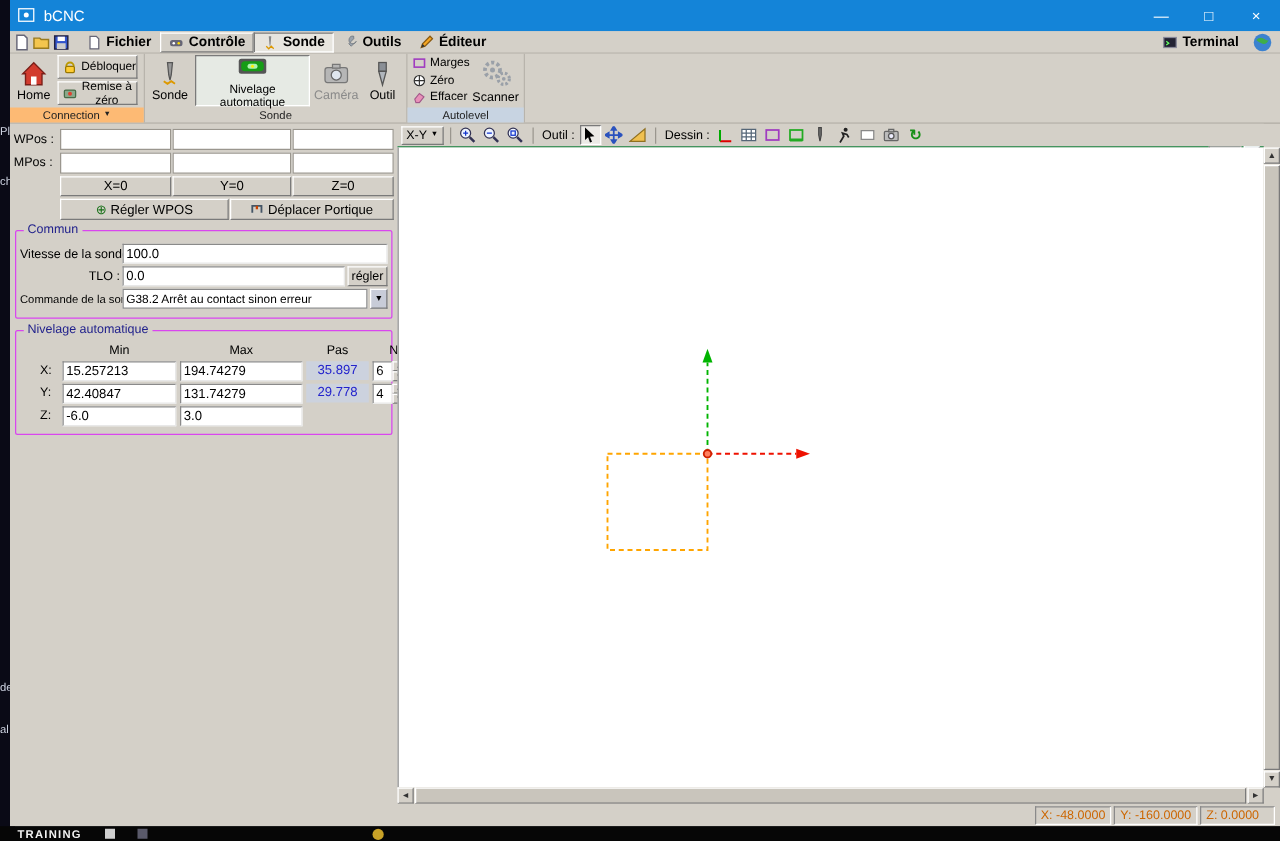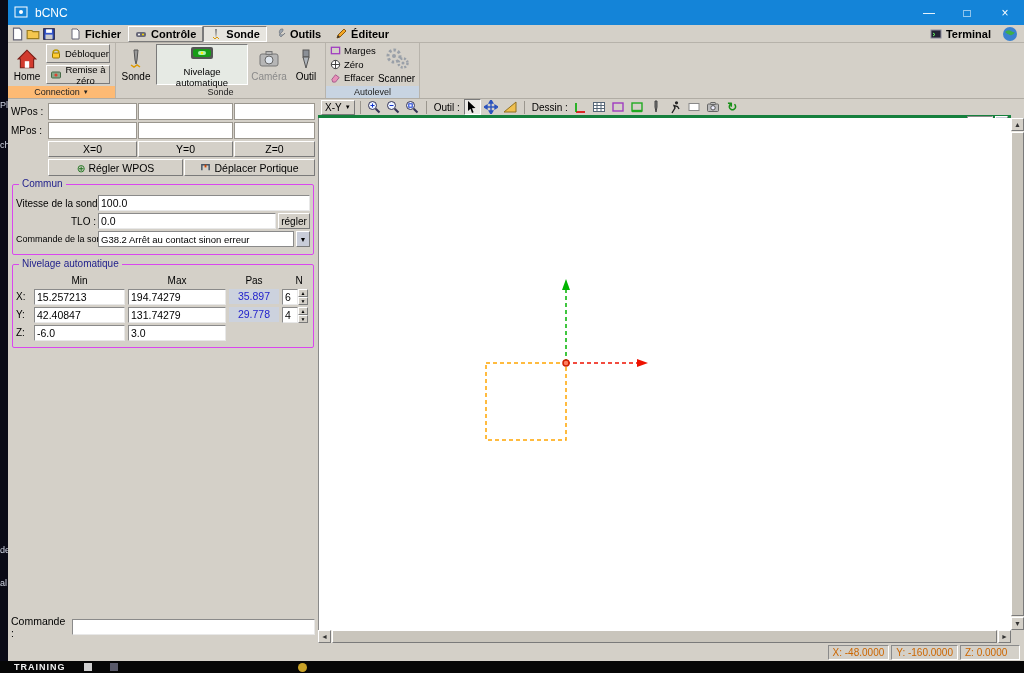--- a/index.html
+++ b/index.html
@@ -67,39 +67,39 @@
   .gtitle { position:absolute; top:-7px; left:6px; background:#d4d0c8; color:#22228c; font-size:10px; padding:0 3px; }
   .grow { display:flex; align-items:center; margin:2px 0; gap:2px; }
   .glabel { width:80px; text-align:right; font-size:10px; flex:none; white-space:nowrap; }
   .glabel.tiny { font-size:9px; }
   .entry { background:#fff; border:1px solid; border-color:#8a8a8a #e8e8e8 #e8e8e8 #8a8a8a; height:16px; font-size:10.5px; font-family:inherit; padding:0 2px; }
   .grow .entry { flex:1; min-width:0; }
   .setbtn { width:32px; height:16px; font-size:10px; font-family:inherit; background:#d4d0c8; border:1px solid; border-color:#fff #7a7a7a #7a7a7a #fff; cursor:default; flex:none; }
   .combo { flex:1; min-width:0; height:16px; background:#fff; border:1px solid #8a8a8a; font-size:9.5px; display:flex; align-items:center; padding:0 2px; white-space:nowrap; overflow:hidden; }
   .combo-btn { width:14px; height:16px; flex:none; background:#c8ccd8; border:1px solid; border-color:#fff #7a7a7a #7a7a7a #fff; font-size:7px; display:flex; align-items:center; justify-content:center; }
 
-  .algrid { display:grid; grid-template-columns:15px 91px 98px 50px 34px; column-gap:3px; align-items:center; margin:1px 0; height:17px; }
+  .algrid { display:grid; grid-template-columns:15px 91px 98px 50px 34px; column-gap:3px; align-items:center; margin:1px 16px; height:17px; }
   .algrid.hdr { height:13px; font-size:10px; }
   .algrid.hdr span { text-align:center; }
   .algrid .axis { font-size:10px; text-align:left; }
   .algrid input { width:100%; }
   .step { color:#2222cc; font-size:10.5px; text-align:center; background:#ccd2de; height:15px; line-height:15px; }
   .step.blank { background:none; }
   .spin { display:flex; align-items:center; }
   .spin input { width:16px; }
   .spin-arrows { display:flex; flex-direction:column; }
   .sa { width:10px; height:8px; font-size:5px; line-height:7px; text-align:center; background:#d4d0c8; border:1px solid; border-color:#fff #7a7a7a #7a7a7a #fff; }
 
   .cmdrow { margin-top:auto; display:flex; align-items:center; gap:3px; padding:0 1px 2px 1px; }
   .cmdrow .lbl { width:58px; font-size:10.5px; flex:none; }
   .cmdrow .entry { flex:1; }
 
   
   .canvas-col { position:absolute; left:310px; right:13px; top:0; bottom:13px; display:flex; flex-direction:column; }
-  .canvas-toolbar { height:19px; background:#d4d0c8; border-bottom:3px solid #15803d; display:flex; align-items:center; padding:0 3px; gap:2px; }
+  .canvas-toolbar { height:19px; background:#d4d0c8; border-bottom:1px solid #15803d; display:flex; align-items:center; padding:0 3px; gap:2px; }
   .ct-combo { height:15px; display:flex; align-items:center; gap:3px; padding:0 3px; background:#d4d0c8; border:1px solid; border-color:#fff #7a7a7a #7a7a7a #fff; font-size:10px; }
   .ct-combo .arr { font-size:6px; }
   .sep { width:1px; height:13px; background:#9a968e; margin:0 3px; }
   .ct-label { font-size:10px; margin:0 2px; }
   .cbtn { width:17px; height:16px; display:flex; align-items:center; justify-content:center; background:none; border:1px solid transparent; cursor:default; }
   .cbtn.sel { border-color:#7a7a7a #fff #fff #7a7a7a; background:#eceae6; }
   .cbtn svg { display:block; }
   .refresh-glyph { font-size:12px; color:#189018; font-weight:bold; }
   .ct-right { margin-left:auto; display:flex; align-items:center; gap:2px;margin-top:32px; }
   .timeout-entry { width:26px; height:14px; }
@@ -477,24 +477,20 @@
 
         <div class="algrid">
           <span class="axis">Z:</span>
           <input class="entry" value="-6.0" style="">
           <input class="entry" value="3.0" style="">
           <span class="step blank"></span>
           <span></span>
         </div>
       </div>
 
-      <div class="cmdrow">
-        <span class="lbl">Commande :</span>
-        <input class="entry" value="" style="">
-      </div>
     </div>
 
     <div class="canvas-col">
 
       <div class="canvas-toolbar">
         <div class="ct-combo">
           <span>X-Y</span>
           <span class="arr">▼</span>
         </div>
         <span class="sep"></span>

